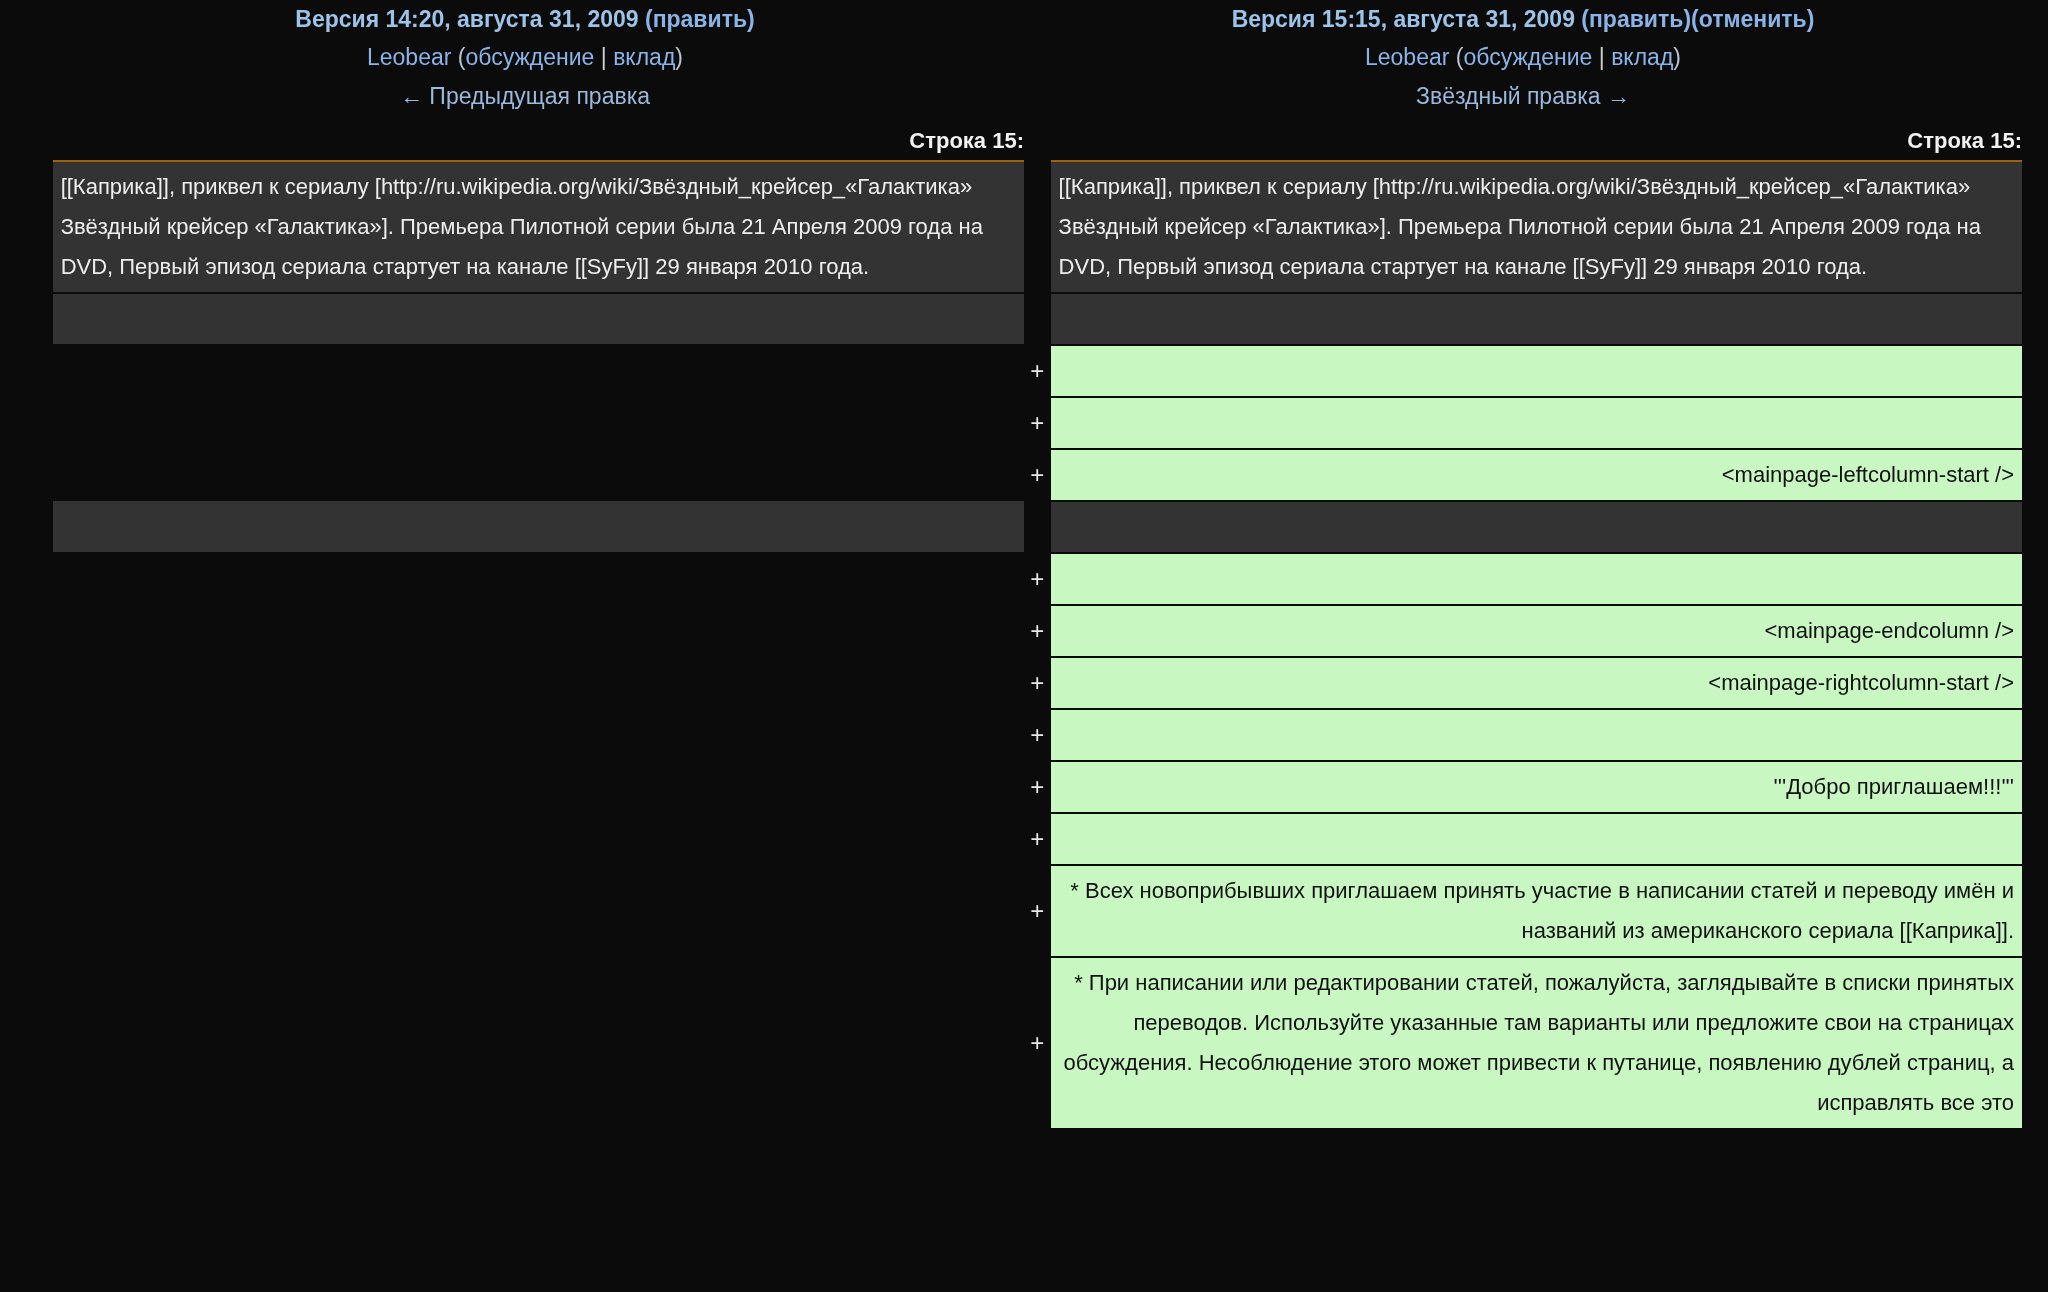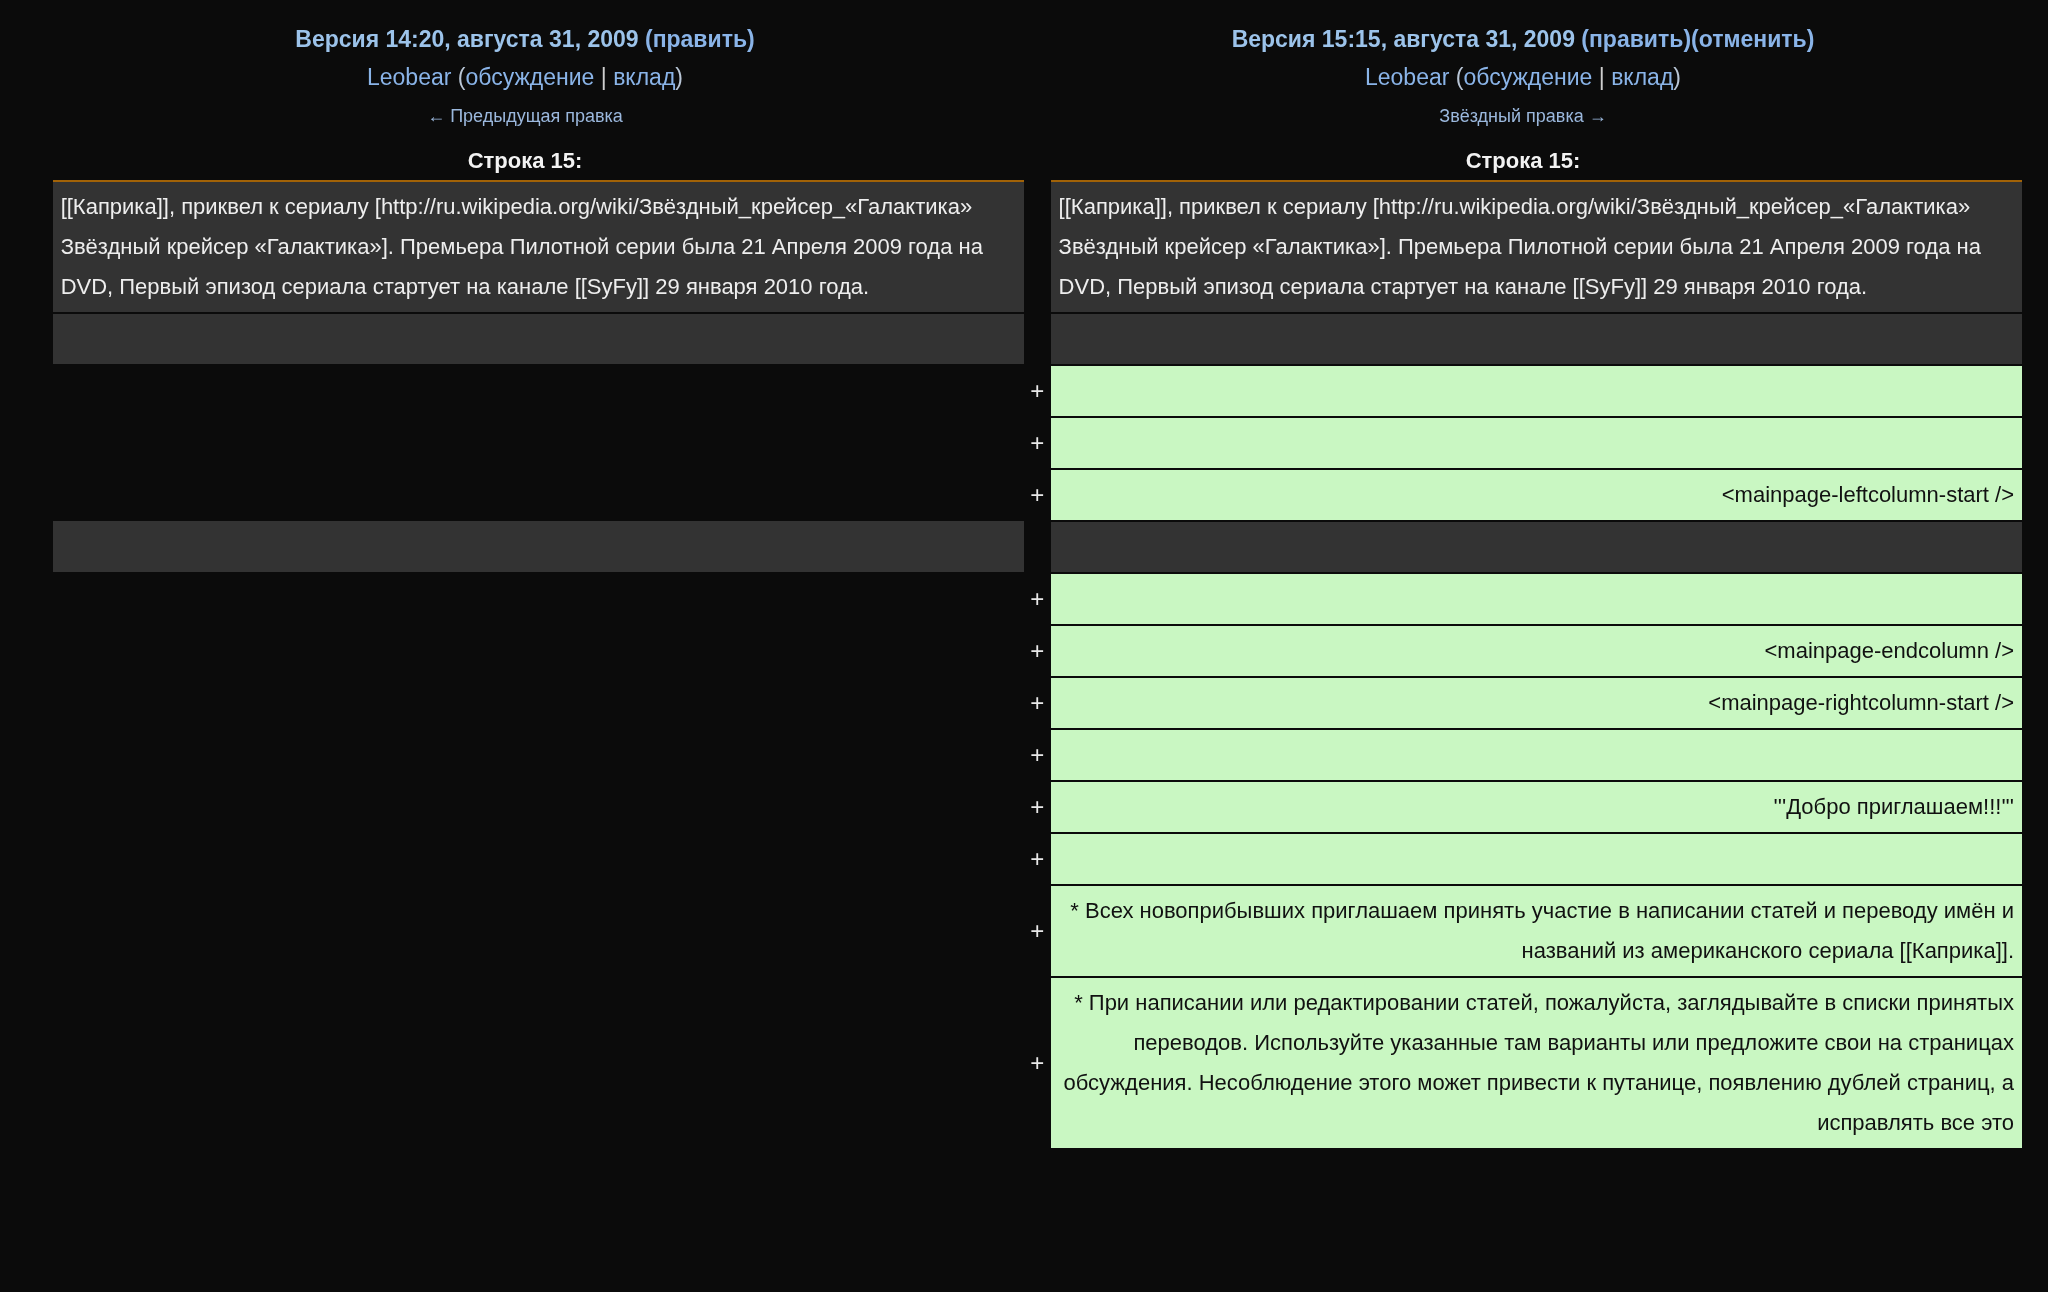--- a/index.html
+++ b/index.html
@@ -11,21 +11,20 @@
     overflow: hidden;
   }
   body {
     font-family: "Liberation Sans", sans-serif;
     color: #e8e8e8;
   }
   .diff {
     width: 2048px;
     box-sizing: border-box;
     padding: 0 26px;
-    margin-top: 20px;
   }
   .diff-table {
     width: 100%;
     border-collapse: collapse;
     table-layout: fixed;
   }
   .col-marker { width: 26px; }
   .col-content { width: 948px; }
 
   .hdr-cell {
@@ -48,31 +47,31 @@
     line-height: 38px;
     color: #b9c6d6;
   }
   .lnk {
     color: #8ab4e8;
     text-decoration: none;
     cursor: pointer;
   }
   .sep { color: #cfcfcf; }
   .nav-line {
-    font-size: 18px;
+    font-size: 23px;
     line-height: 40px;
   }
   .nav-line .lnk { color: #9bb8dd; }
 
   .line-header {
     font-size: 22px;
     font-weight: bold;
     color: #f2f2f2;
     padding: 10px 0 6px 0;
-    text-align: center;
+    text-align: right;
   }
 
   .marker {
     font-size: 24px;
     color: #e8e8e8;
     text-align: center;
     vertical-align: middle;
     width: 26px;
     padding: 0;
   }

